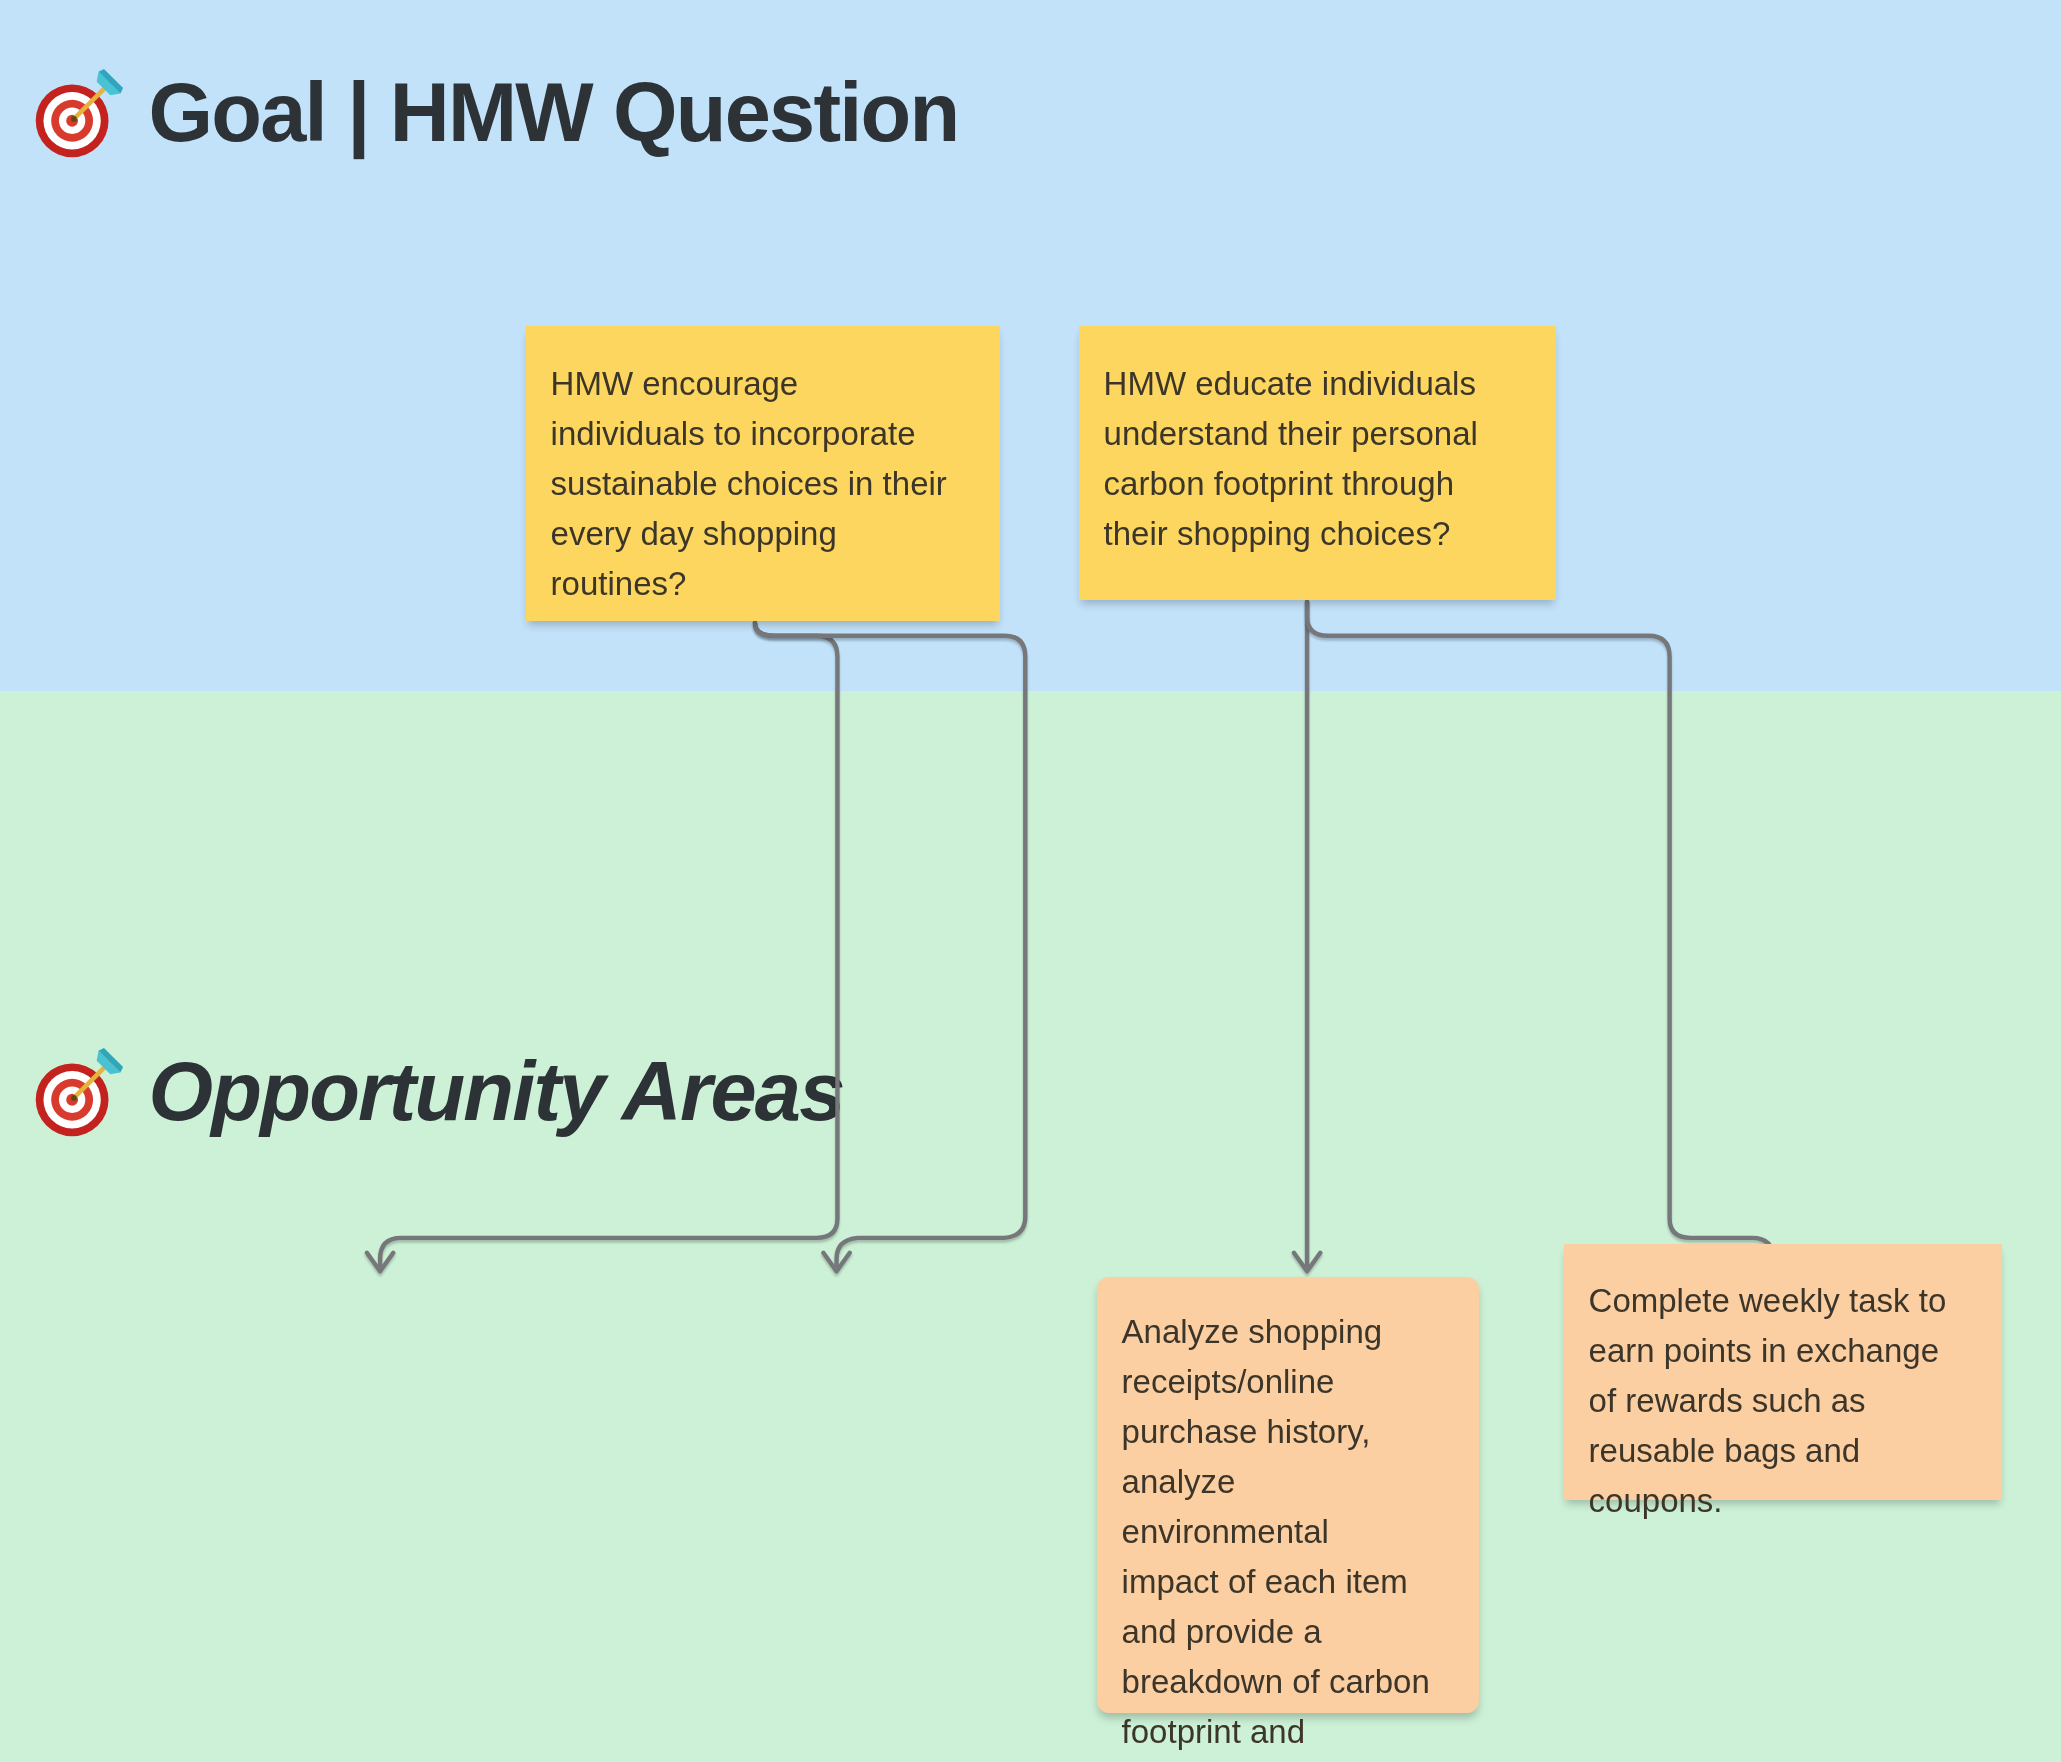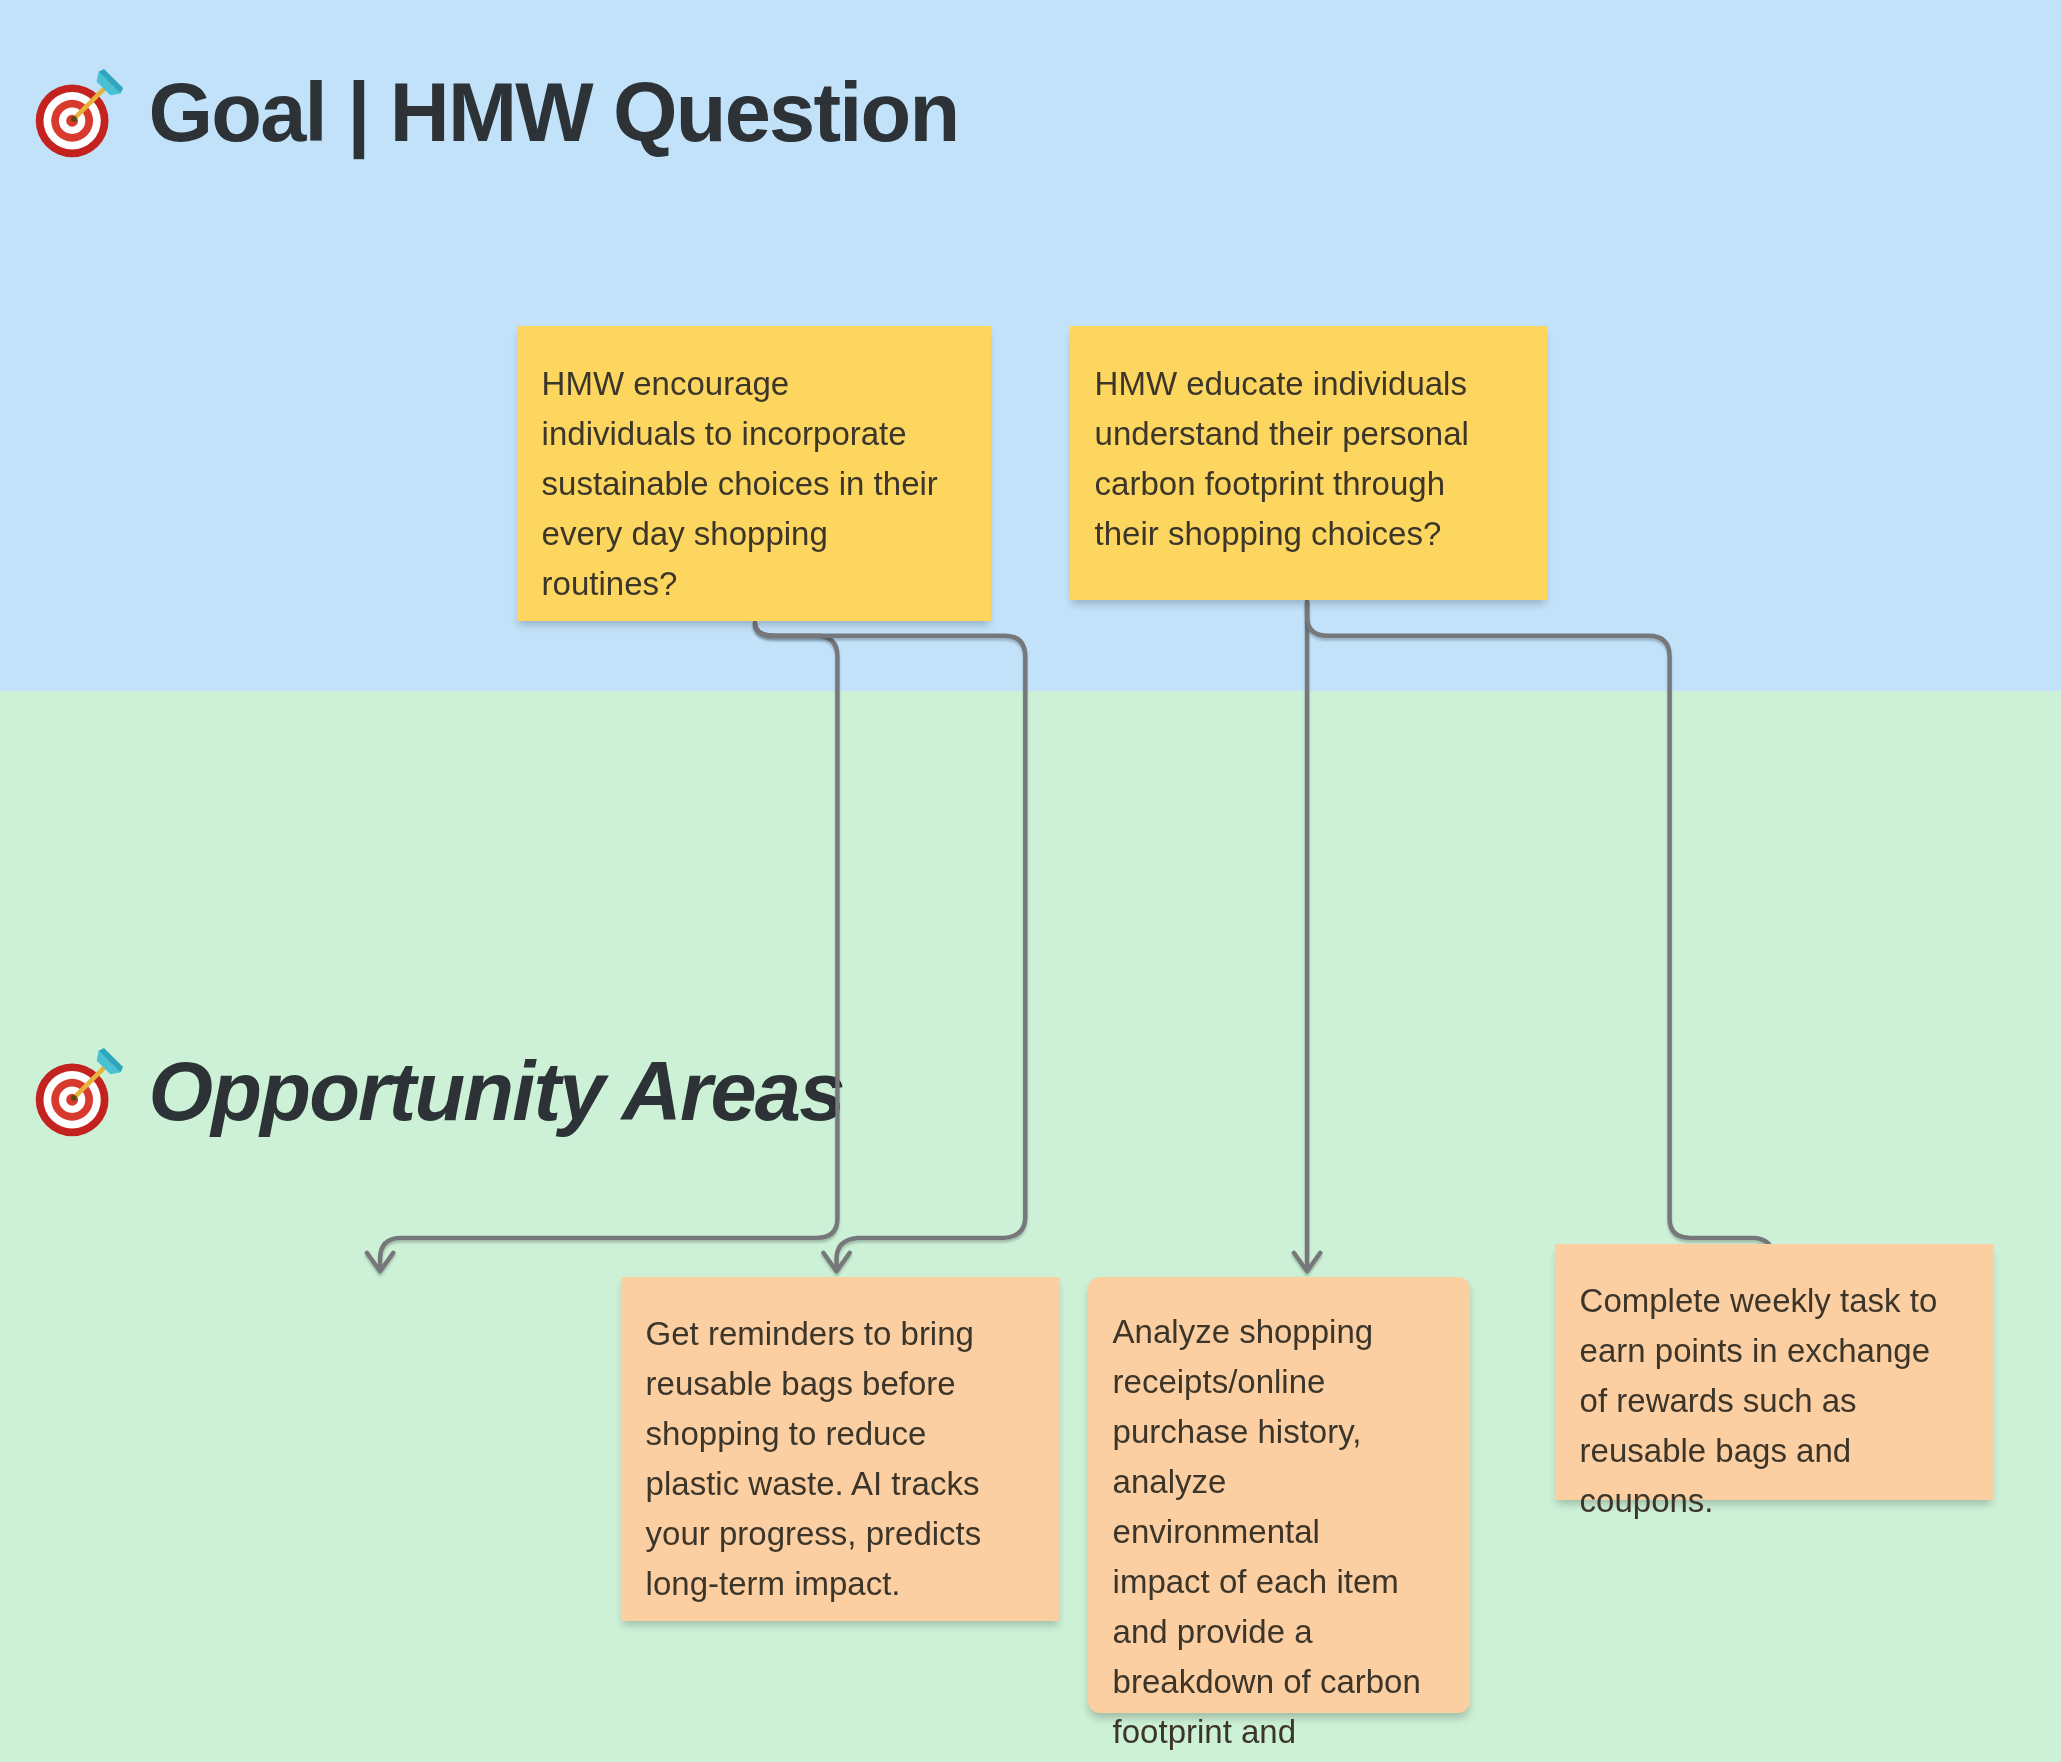--- a/index.html
+++ b/index.html
@@ -26,21 +26,21 @@
   .connectors path{
     stroke:#76777b;stroke-width:5;fill:none;
     stroke-linecap:round;stroke-linejoin:round;
     filter:drop-shadow(0 3px 1.5px rgba(0,0,0,0.22));
   }
 
   .note{
     position:absolute;box-sizing:border-box;
     font-size:33px;line-height:50px;color:#3c352a;
     box-shadow:0 6.1px 8px -1.8px rgba(0,0,0,0.22);
-    word-break:normal;overflow-wrap:break-word;
+    word-break:normal;overflow-wrap:break-word;margin-left:9px;
   }
   .note-yellow{background:#fcd65f;}
   .note-orange{background:#fbcfa1;}
 
   .note-y1{left:517px;top:326px;width:474px;height:295px;padding:33px 41px 0 24.6px;}
   .note-y2{left:1070px;top:326px;width:477px;height:274px;padding:33px 44px 0 24.6px;}
   .note-o1{left:152px;top:1277px;width:437px;height:263px;padding:32px 44px 0 24.6px;}
   .note-o2{left:621px;top:1277px;width:439px;height:344px;padding:32px 46px 0 24.6px;}
   .note-o3{left:1088px;top:1277px;width:382px;height:436px;padding:30px 48px 0 24.6px;border-radius:12px;}
   .note-o4{left:1555px;top:1244px;width:438px;height:256px;padding:32px 45px 0 24.6px;}
@@ -94,18 +94,17 @@
     <path d="M938,1427 L953,1448 L968,1427"></path>
     <path d="M1489,685 L1489,1441"></path>
     <path d="M1474,1427 L1489,1448 L1504,1427"></path>
     <path d="M1489,685 L1489,702 Q1489,724 1513,724 L1878,724 Q1902,724 1902,748 L1902,1388 Q1902,1410 1926,1410 L1996,1410 Q2020,1410 2020,1434 L2020,1441"></path>
     <path d="M2005,1427 L2020,1448 L2035,1427"></path>
   </svg>
 
   <div class="note note-yellow note-y1">HMW encourage individuals to incorporate sustainable choices in their every day shopping routines?</div>
   <div class="note note-yellow note-y2">HMW educate individuals understand their personal carbon footprint through their shopping choices?</div>
 
-  <div class="note note-orange note-o2">Get reminders to bring reusable bags before shopping to reduce plastic waste. AI tracks your progress, predicts long-term impact.</div>
   <div class="note note-orange note-o3">Analyze shopping receipts/online purchase history, analyze environmental impact of each item and provide a breakdown of carbon footprint and personalized tips.</div>
   <div class="note note-orange note-o4">Complete weekly task to earn points in exchange of rewards such as reusable bags and coupons.</div>
 
 </div>
 
 
 </body></html>

